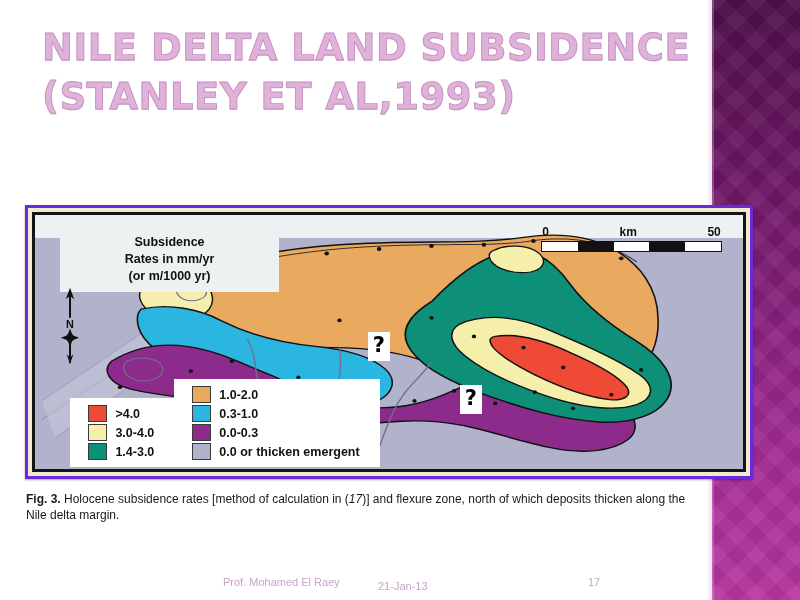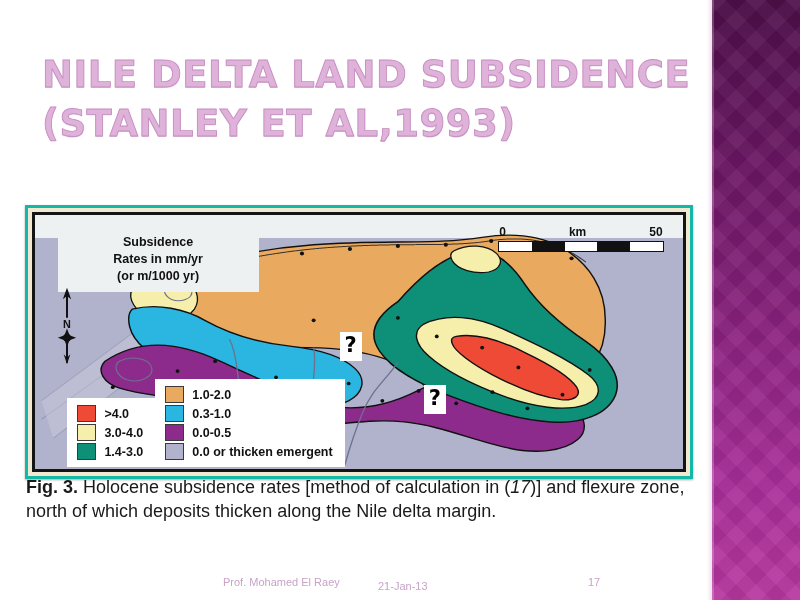--- a/index.html
+++ b/index.html
@@ -42,35 +42,34 @@
     font-family: "DejaVu Sans", sans-serif;
     font-size: 37px;
     line-height: 1.32;
     font-weight: bold;
     letter-spacing: 0.5px;
     color: #dfb2da;
     text-transform: uppercase;
     -webkit-text-stroke: 0.9px #c78fc2;
     text-shadow: 0 1px 0 rgba(190,140,185,0.55);
     white-space: pre-line;
-    margin-top: 27px;
   }
 
   
   #figure-block {
     position: absolute;
     left: 18px; top: 163px;
     width: 682px; height: 375px;
   }
   #map-frame {
     position: absolute;
     left: 7px; top: 42px;
-    width: 668px; height: 274px;
+    width: 728px; height: 274px;
     background: #f0e9d2;
-    border: 3px solid #14b8a6;
+    border: 3px solid #6d28d9;
     box-sizing: border-box;
     padding: 4px;
     box-shadow: 0 1px 2px rgba(0,0,0,0.35);
   }
   #map-inner {
     position: relative;
     width: 100%; height: 100%;
     border: 3px solid #141414;
     box-sizing: border-box;
     background: #b3b4cd;
@@ -160,43 +159,43 @@
     display: flex;
     align-items: flex-end;
   }
   .legend-col {
     background: #ffffff;
     padding: 5px 8px 5px 6px;
   }
   .legend-row {
     display: flex;
     align-items: center;
-    margin: 2px 4px;
+    margin: 2px 12px;
   }
   .legend-swatch {
     width: 17px; height: 15px;
     border: 1.4px solid #3a3a3a;
     margin-right: 8px;
     flex: none;
   }
   .legend-label {
     font-family: "Liberation Sans", sans-serif;
     font-weight: bold;
     font-size: 12.5px;
     color: #111;
     white-space: nowrap;
   }
 
   
   #figure-caption {
     position: absolute;
-    left: 8px; top: 312px;
+    left: 8px; top: 328px;
     width: 660px;
     font-family: "Liberation Sans", sans-serif;
-    font-size: 18px;
+    font-size: 12px;
     line-height: 1.34;
     color: #1a1a1a;
   }
   #figure-caption .fig-no { font-weight: bold; }
   #figure-caption .ital { font-style: italic; }
 
   
   #footer {
     position: absolute;
     left: 0; top: 576px;
@@ -391,21 +390,21 @@
             <div class="legend-row">
               <span class="legend-swatch" style="background: rgb(233, 169, 95);"></span>
               <span class="legend-label">1.0-2.0</span>
             </div>
             <div class="legend-row">
               <span class="legend-swatch" style="background: rgb(43, 182, 225);"></span>
               <span class="legend-label">0.3-1.0</span>
             </div>
             <div class="legend-row">
               <span class="legend-swatch" style="background: rgb(141, 43, 140);"></span>
-              <span class="legend-label">0.0-0.5</span>
+              <span class="legend-label">0.0-0.3</span>
             </div>
             <div class="legend-row">
               <span class="legend-swatch" style="background: rgb(177, 179, 204);"></span>
               <span class="legend-label">0.0 or thicken emergent</span>
             </div>
           </div>
       </div>
 
     </div>
   </div>

